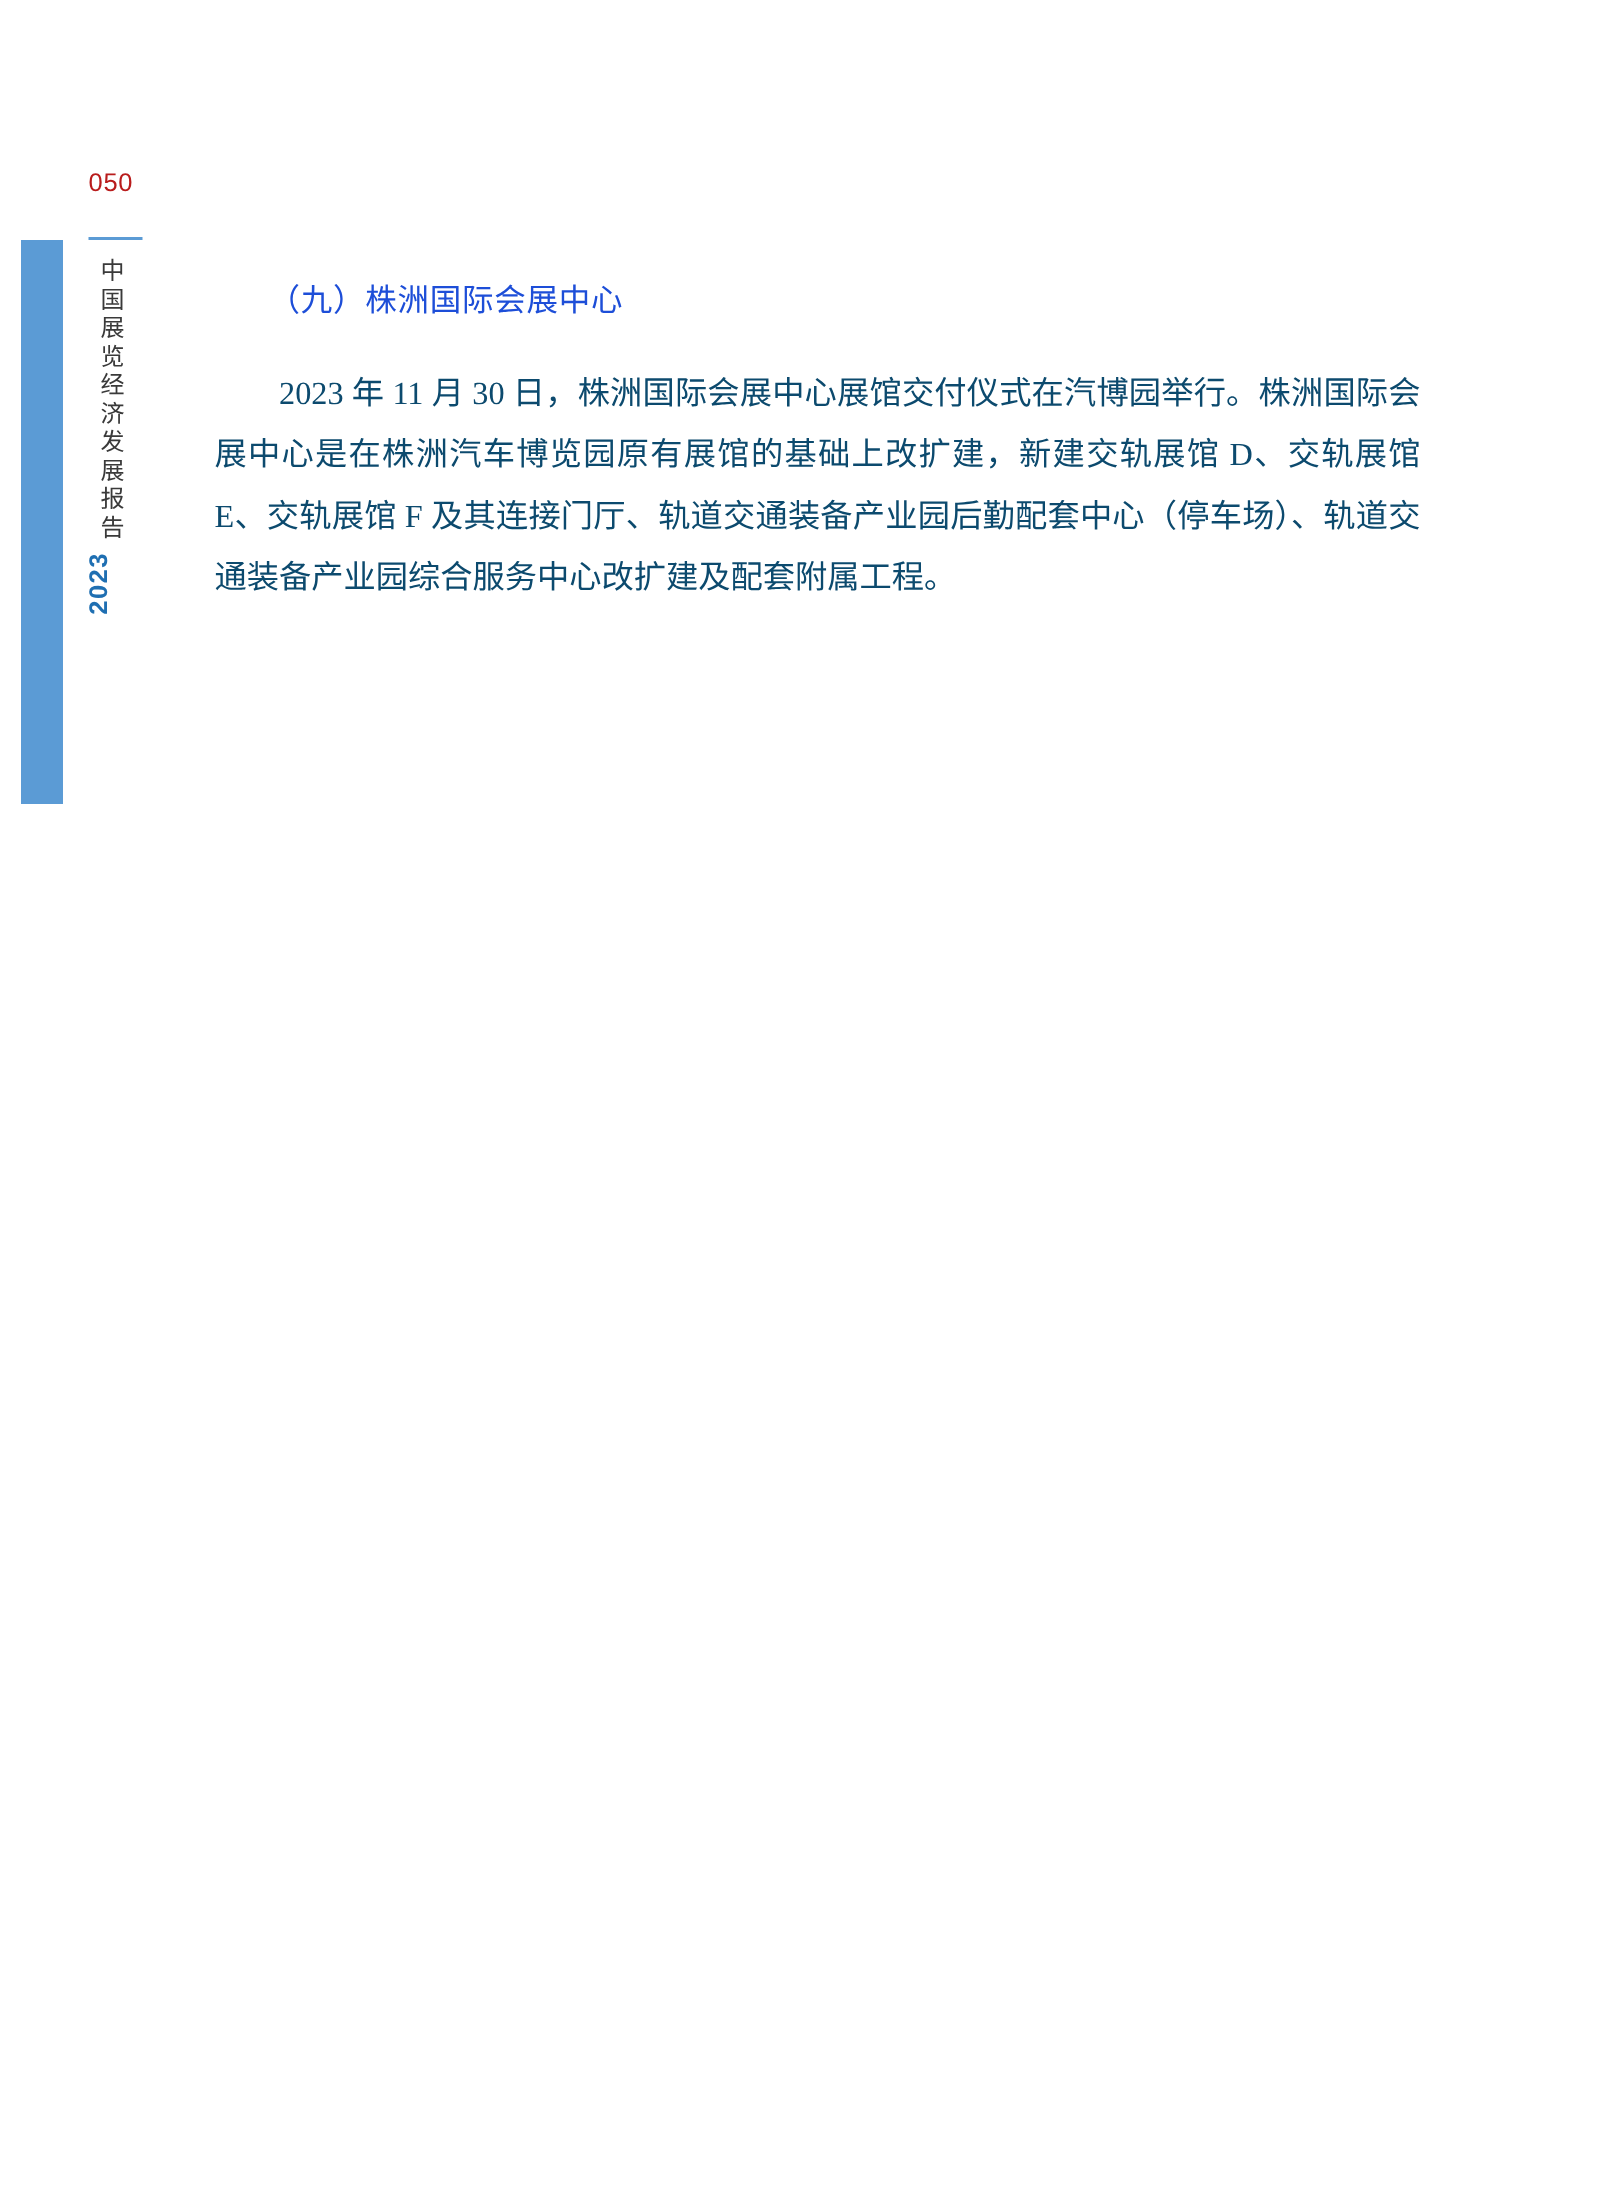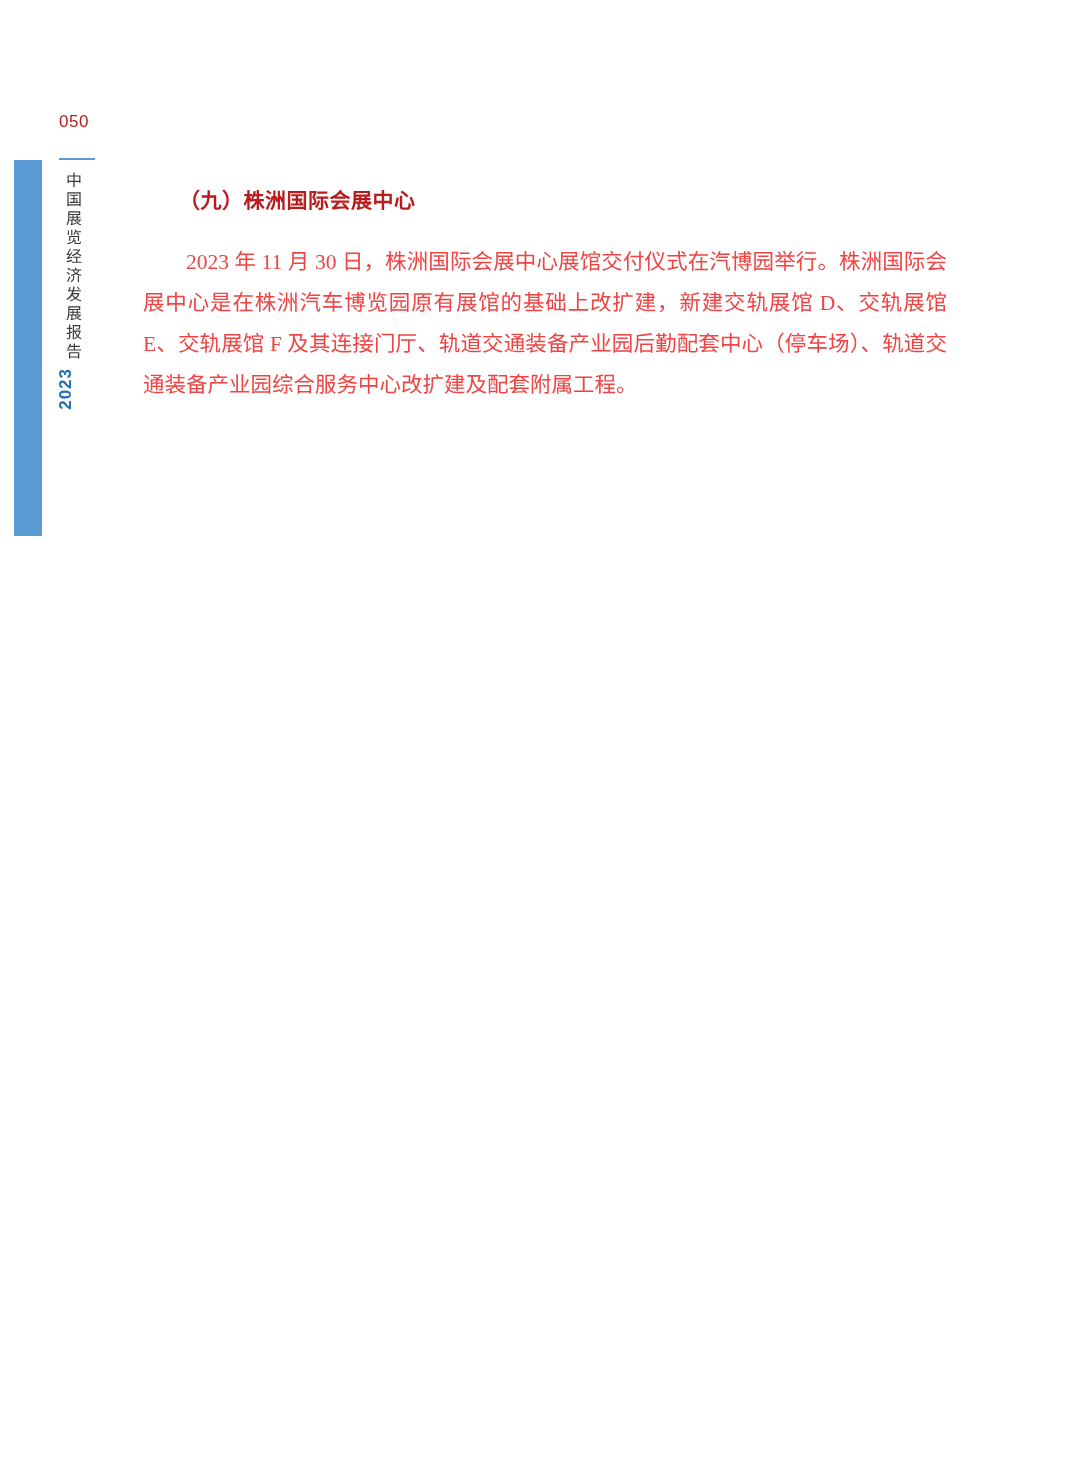--- a/index.html
+++ b/index.html
@@ -80,37 +80,37 @@
   
   .content {
     position: absolute;
     left: 143px;
     top: 186px;
     width: 804px;
   }
 
   .section-heading {
     font-family: "Liberation Sans", sans-serif;
-    font-weight: bold;
+    font-weight: normal;
     font-size: 21px;
     line-height: 30px;
-    color: #b91c1c;
+    color: #1d4ed8;
     margin: 0 0 26px 36px;
     letter-spacing: 0.5px;
   }
 
   .body-paragraph {
     font-family: "Liberation Serif", serif;
     font-size: 21.5px;
     line-height: 41px;
     text-align: justify;
     text-justify: inter-ideograph;
     margin: 0;
     text-indent: 43px;
-    color: #ef4444;
+    color: #0c4a6e;
   }
 </style>
 </head>
 <body>
 
 <div class="page-number">050</div>
 
 <div class="side-rule"></div>
 
 <div class="side-bar"></div>

